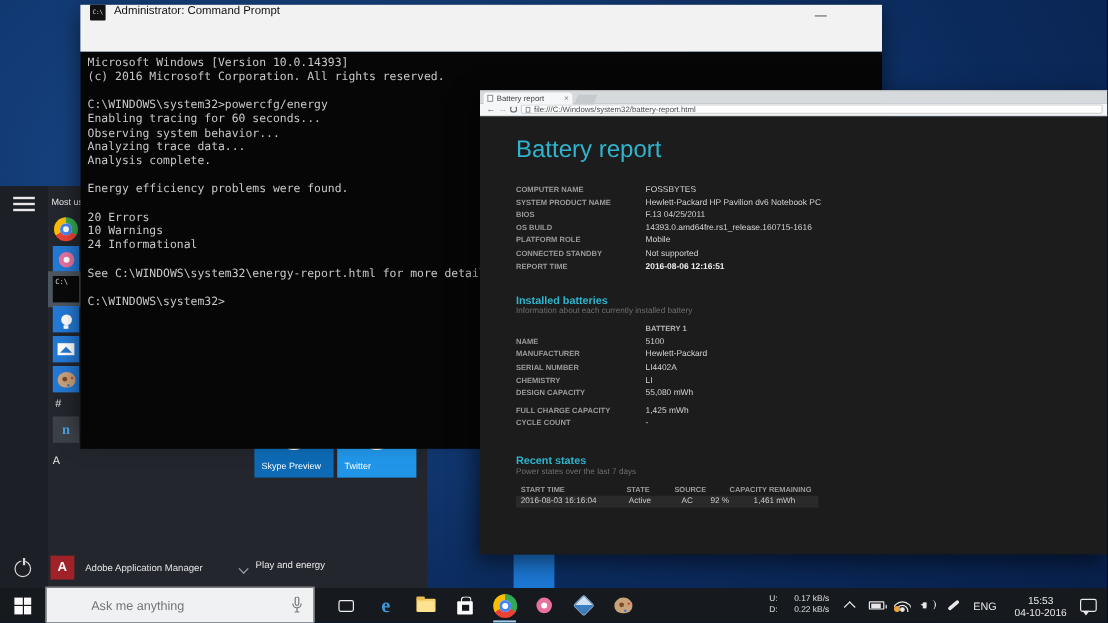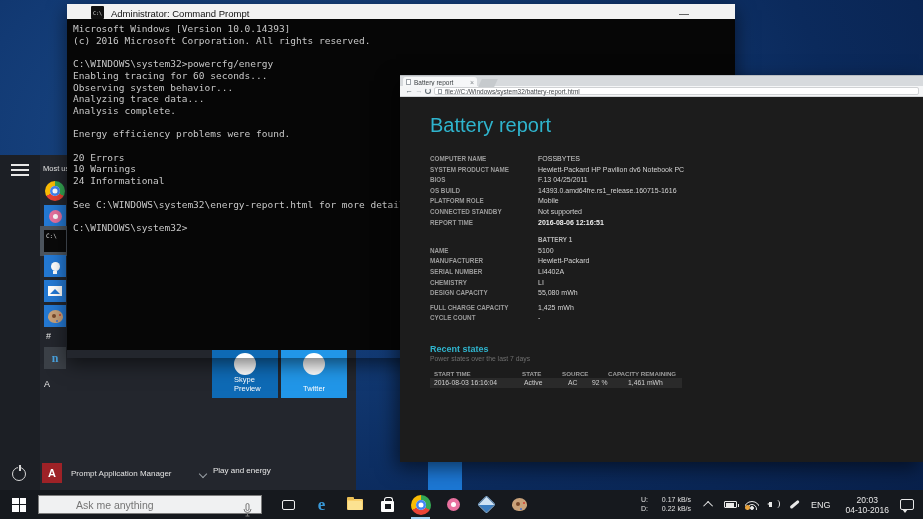--- a/index.html
+++ b/index.html
@@ -32,36 +32,36 @@
   .bulb { width:9px; height:9px; border-radius:50%; background:#fff; position:relative; }
   .bulb::after { content:""; position:absolute; left:2.5px; top:9px; width:4px; height:3px; background:#fff; }
   .photo-frame { width:14px; height:10px; background:#fff; position:relative; }
   .photo-frame::after { content:""; position:absolute; left:2px; top:3px; border-left:5px solid transparent; border-right:5px solid transparent; border-bottom:5px solid #2479d4; }
   .palette { width:15px; height:13px; border-radius:50% 50% 45% 45%; background:#c9a27a; position:relative; }
   .palette::after { content:""; position:absolute; left:4px; top:4px; width:4px; height:4px; border-radius:50%; background:#7a4a2b;
     box-shadow: 6px -1px 0 -1px #d23f31, 3px 5px 0 -1px #3f6fd2; }
   .n-sq { background:#3c4148; color:#4aa3e0; font-weight:bold; font-size:12px; font-family:"Liberation Serif",serif; }
   .tile { position:absolute; top:195px; width:66px; height:48px; color:#fff; overflow:hidden; cursor:pointer; }
   .tile .bubble { position:absolute; left:50%; top:3px; transform:translateX(-50%); width:22px; height:22px; border-radius:50%; background:#fff; }
-  .tile .t-label { position:absolute; left:22px; bottom:5px; font-size:7.5px; }
+  .tile .t-label { position:absolute; left:6px; bottom:5px; font-size:7.5px; }
   .tile-skype { left:212px; background:#0e6ab5; }
   .tile-twitter { left:281px; background:#2196e8; }
   .power-btn { position:absolute; left:12px; top:312px; width:14px; height:14px; border:1.5px solid #d8d8d8; border-radius:50%; cursor:pointer; }
   .power-btn::after { content:""; position:absolute; left:4.5px; top:-3px; width:2px; height:6px; background:#23262d; border-left:1.5px solid #23262d; box-shadow: inset 0 0 0 3px #d8d8d8; }
   .adobe-row { position:absolute; left:42px; top:308px; display:flex; align-items:center; cursor:pointer; }
   .adobe-sq { width:20px; height:20px; background:#9e2227; color:#fff; font-size:11px; font-weight:bold; display:flex; align-items:center; justify-content:center; }
   .adobe-label { color:#e2e2e2; font-size:8px; margin-left:9px; }
   .caret-down { position:absolute; left:200px; top:316px; width:6px; height:6px; border-right:1.5px solid #9aa0a6; border-bottom:1.5px solid #9aa0a6; transform:rotate(45deg); cursor:pointer; }
   .play-explore { position:absolute; left:213px; top:311px; color:#e8e8e8; font-size:8px; }
   .partial-tile { position:absolute; left:428px; top:462px; width:34px; height:28px; background:#1c77d4; z-index:1; }
 
   
   .cmd-window { position:absolute; left:67px; top:4px; width:668px; height:354px; z-index:2;
     box-shadow:0 6px 18px rgba(0,0,0,.55); }
-  .cmd-titlebar { height:15px; background:#f2f2f2; display:flex; align-items:flex-end; padding-left:24px; position:relative; }
+  .cmd-titlebar { height:39px; background:#f2f2f2; display:flex; align-items:flex-start; padding-left:8px; position:relative; }
   .cmd-title-icon { width:13px; height:13px; background:#111; color:#ddd; font-size:5px; font-family:"DejaVu Sans Mono",monospace; display:flex; align-items:center; justify-content:center; border-radius:1px; }
   .cmd-title-text { font-size:9.5px; color:#111; margin-left:7px; }
   .cmd-min { position:absolute; right:40px; top:2px; width:22px; height:18px; text-align:center; color:#333; font-size:10px; line-height:16px; cursor:pointer; }
   .cmd-body { height:331px; background:#060606; overflow:hidden; }
   .cmd-body pre { font-family:"DejaVu Sans Mono",monospace; font-size:9.5px; line-height:11.7px; color:#c8c8c8; padding:4px 0 0 6px; white-space:pre; }
 
   
   .browser { position:absolute; left:400px; top:75px; width:523px; height:387px; z-index:3; box-shadow:-4px 6px 18px rgba(0,0,0,.55); }
   .tabstrip { height:11px; background:#d7dadd; position:relative; border-top:1px solid #b8bcc0; }
   .tab { position:absolute; left:3px; top:1px; width:74px; height:10px; background:#f6f7f8; border-radius:3px 3px 0 0; display:flex; align-items:center; padding:0 3px; cursor:pointer; }
@@ -100,21 +100,21 @@
   .banner { position:absolute; left:0; top:395px; width:923px; height:68px; background:#000; z-index:5;
     display:flex; align-items:center; justify-content:center; overflow:hidden; }
   .banner span { display:inline-block; color:#fff; font-weight:bold; font-size:56px; letter-spacing:-1px;
     transform:scale(0.82,1.22); white-space:nowrap; }
 
   
   .taskbar { position:absolute; left:0; top:490px; width:923px; height:29px; background:#16191e; z-index:6; display:flex; align-items:center; }
   .start-btn { width:38px; height:29px; display:flex; align-items:center; justify-content:center; cursor:pointer; flex:none; }
   .win-flag { width:14px; height:14px; display:grid; grid-template-columns:6.5px 6.5px; grid-template-rows:6.5px 6.5px; gap:1px; }
   .win-flag i { background:#fdfdfd; }
-  .search-box { width:224px; height:19px; background:#f0f1f2; border:1px solid #7c7c7c; display:flex; align-items:center; flex:none; position:relative; }
+  .search-box { width:224px; height:31px; background:#f0f1f2; border:1px solid #7c7c7c; display:flex; align-items:center; flex:none; position:relative; }
   .search-box input { border:none; outline:none; background:transparent; font-size:10.5px; color:#444; padding-left:37px; width:180px; font-family:"Liberation Sans",sans-serif; }
   .mic { position:absolute; right:9px; top:7px; width:9px; height:14px; }
   .tb-icons { display:flex; align-items:center; margin-left:10px; }
   .tb-ic { width:33px; height:29px; display:flex; align-items:center; justify-content:center; cursor:pointer; position:relative; }
   .tb-active::after { content:""; position:absolute; left:7px; bottom:0; width:19px; height:2px; background:#9ecbee; }
   .taskview { width:13px; height:10px; border:1.3px solid #f0f0f0; border-radius:2px; }
   .edge-e { font-size:17px; font-weight:bold; color:#3999d8; font-family:"Liberation Serif",serif; }
   .folder { width:16px; height:11px; background:#f9d06c; border-radius:1px; position:relative; }
   .folder::before { content:""; position:absolute; left:0; top:-2px; width:7px; height:3px; background:#e8bd55; border-radius:1px 1px 0 0; }
   .folder::after { content:""; position:absolute; left:1px; top:2px; width:14px; height:9px; background:#fce291; border-radius:1px; }
@@ -201,21 +201,21 @@
       <div class="t-label">Skype Preview</div>
     </div>
     <div class="tile tile-twitter">
       <div class="bubble"></div>
       <div class="t-label">Twitter</div>
     </div>
 
     <div class="power-btn"></div>
     <div class="adobe-row">
       <div class="adobe-sq">A</div>
-      <div class="adobe-label">Prompt Application Manager</div>
+      <div class="adobe-label">Adobe Application Manager</div>
     </div>
     <div class="caret-down"></div>
     <div class="play-explore">Play and energy</div>
   </div>
 
   <div class="partial-tile"></div>
 
   <div class="cmd-window">
     <div class="cmd-titlebar">
       <div class="cmd-title-icon">C:\</div>
@@ -290,20 +290,24 @@
         <div class="irow">
             <div class="ilabel">CONNECTED STANDBY</div>
             <div class="ivalue">Not supported</div>
           </div>
         <div class="irow">
             <div class="ilabel">REPORT TIME</div>
             <div class="ivalue strong">2016-08-06  12:16:51</div>
           </div>
       </div>
 
+      <div class="sec-installed">
+        <div class="sec-head">Installed batteries</div>
+        <div class="sec-sub">Information about each currently installed battery</div>
+      </div>
 
       <div class="bat-table">
         <div class="irow">
             <div class="ilabel"></div>
             <div class="bat-head">BATTERY 1</div>
           </div>
         <div class="irow">
             <div class="ilabel">NAME</div>
             <div class="ivalue">5100</div>
           </div>
@@ -425,20 +429,20 @@
       <div class="tray-ic">
           <div class="speaker">
             <i></i>
           </div>
         </div>
       <div class="tray-ic">
           <div class="pen"></div>
         </div>
       <div class="lang">ENG</div>
       <div class="clock">
-        <div>20:03</div>
+        <div>15:53</div>
         <div>04-10-2016</div>
       </div>
       <div class="action-center"></div>
     </div>
   </div>
 
 </div>
 
 </body></html>

